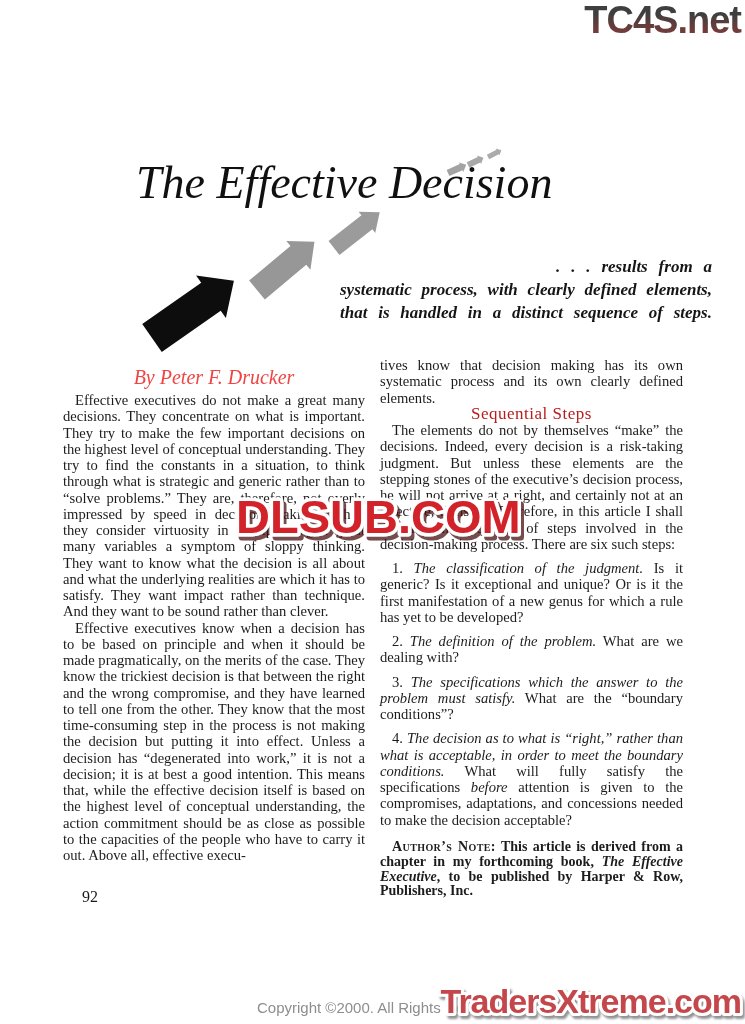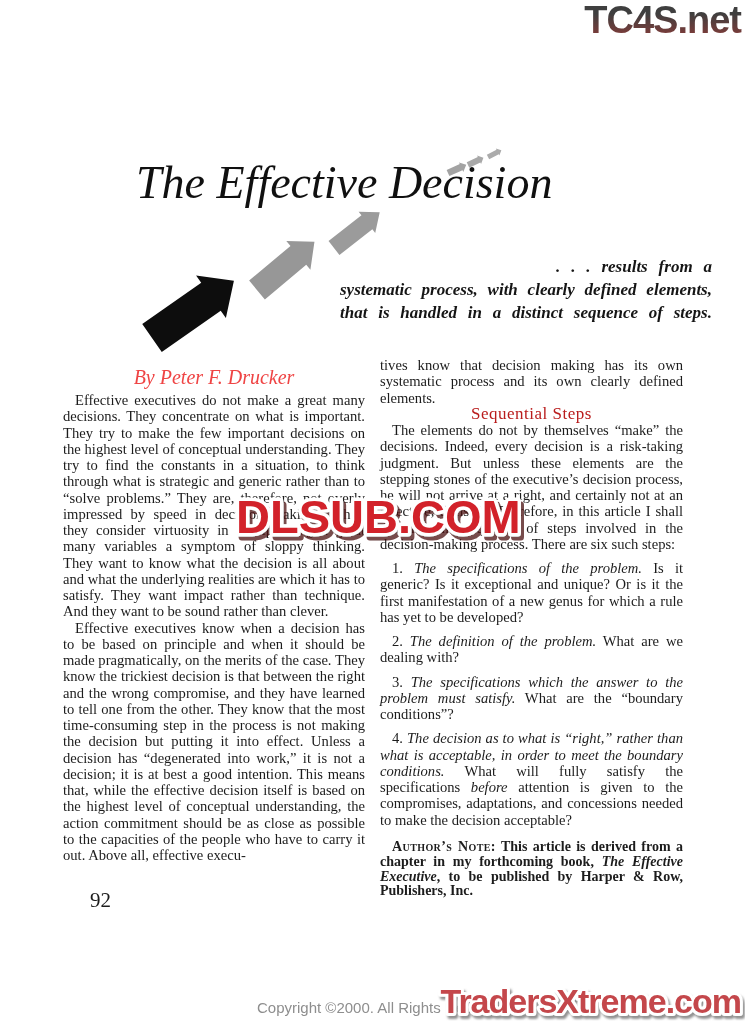--- a/index.html
+++ b/index.html
@@ -29,21 +29,21 @@
   .col p.no-indent { text-indent:0; }
   .heading {
     font-size:17px; font-weight:normal; text-align:center;
     margin:15px 0 11px 0; letter-spacing:0.5px; text-indent:0 !important; color:#b91c1c;
   }
   .step { margin-top:8px !important; }
   .note {
     margin-top:12px !important; font-size:14px; line-height:14.9px; font-weight:bold;
   }
   .notelabel { font-variant:small-caps; letter-spacing:0.4px; }
-  .pagenum { position:absolute; left:90px; top:888px; font-size:21px; }
+  .pagenum { position:absolute; left:82px; top:888px; font-size:16px; }
   .copyright {
     position:absolute; left:257px; top:999px;
     font-family:"Liberation Sans","DejaVu Sans",sans-serif;
     font-size:15px; color:#8e8e8e; white-space:nowrap;
   }
   svg.overlay { position:absolute; left:0; top:0; pointer-events:none; }
 </style>
 </head>
 <body>
 
@@ -72,21 +72,21 @@
     <p>Effective executives know when a decision has to be based on principle and when it should be made pragmatically, on the merits of the case.  They know the trickiest decision is that between the right and the wrong compromise, and they have learned to tell one from the other.  They know that the most time-consuming step in the process is not making the decision but putting it into effect.  Unless a decision has “degenerated into work,” it is not a decision; it is at best a good intention.  This means that, while the effective decision itself is based on the highest level of conceptual understanding, the action commitment should be as close as possible to the capacities of the people who have to carry it out.  Above all, effective execu-</p>
   </div>
 
   <div class="col col-right">
     <p class="no-indent">tives know that decision making has its own systematic process and its own clearly defined elements.</p>
     <p class="heading">Sequential Steps</p>
     <p>The elements do not by themselves “make” the decisions.  Indeed, every decision is a risk-taking judgment.  But unless these elements are the stepping stones of the executive’s decision process, he will not arrive at a right, and certainly not at an effective, decision.  Therefore, in this article I shall describe the sequence of steps involved in the decision-making process. There are six such steps:</p>
 
     <p class="step">
       <span>1.</span>
-      <i>The specifications of the problem.</i>
+      <i>The classification of the judgment.</i>
       <span>Is it generic?  Is it exceptional and unique?  Or is it the first manifestation of a new genus for which a rule has yet to be developed?</span>
     </p>
     <p class="step">
       <span>2.</span>
       <i>The definition of the problem.</i>
       <span>What are we dealing with?</span>
     </p>
     <p class="step">
       <span>3.</span>
       <i>The specifications which the answer to the problem must satisfy.</i>

